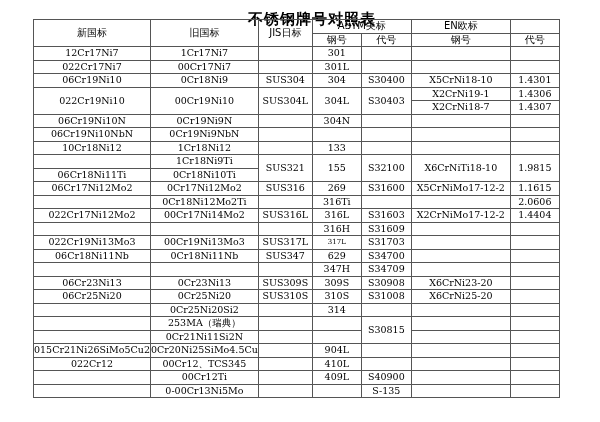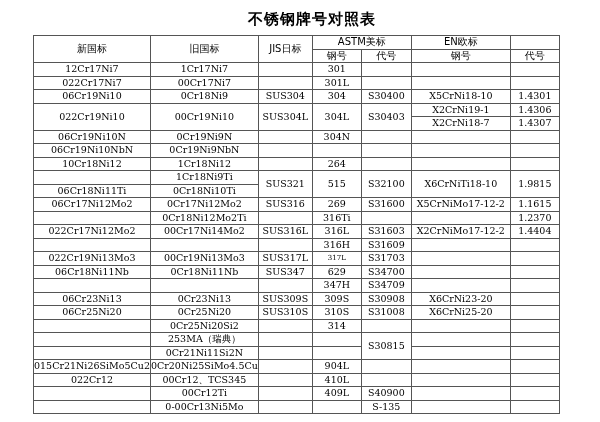--- a/index.html
+++ b/index.html
@@ -1,18 +1,18 @@
 <!DOCTYPE html>
 <html><head>
 <meta charset="utf-8">
 <style>
   html,body{margin:0;padding:0;background:#fff;}
   body{width:600px;height:422px;position:relative;overflow:hidden;font-family:"DejaVu Serif","Liberation Serif",serif;color:#000;}
   .title{position:absolute;left:12px;top:10px;width:600px;text-align:center;font-family:"DejaVu Sans","Liberation Sans",sans-serif;font-weight:bold;font-size:15px;letter-spacing:1px;}
-  table{position:absolute;left:33px;top:35px;border-collapse:collapse;table-layout:fixed;}
+  table{position:absolute;left:33px;top:19px;border-collapse:collapse;table-layout:fixed;}
   td{border:1px solid #555;padding:0;text-align:center;font-size:9.5px;line-height:12px;height:12.5px;white-space:nowrap;overflow:hidden;}
   td.h{font-family:"DejaVu Sans","Liberation Sans",sans-serif;font-size:10px;}
   td.small{font-size:7px;margin-left:24px;}
   col.c1{width:110px}col.c2{width:97px}col.c3{width:54px}col.c4{width:49px}col.c5{width:50px}col.c6{width:99px}col.c7{width:49px}
 </style>
 </head>
 <body>
 
 <div class="title">不锈钢牌号对照表</div>
 
@@ -97,30 +97,30 @@
         <td></td>
         <td></td>
         <td></td>
         <td></td>
         <td></td>
       </tr>
   <tr>
         <td>10Cr18Ni12</td>
         <td>1Cr18Ni12</td>
         <td></td>
-        <td>264</td>
+        <td>133</td>
         <td></td>
         <td></td>
         <td></td>
       </tr>
   <tr>
         <td></td>
         <td>1Cr18Ni9Ti</td>
         <td rowspan="2">SUS321</td>
-        <td rowspan="2">515</td>
+        <td rowspan="2">155</td>
         <td rowspan="2">S32100</td>
         <td rowspan="2">X6CrNiTi18-10</td>
         <td rowspan="2">1.9815</td>
       </tr>
   <tr>
         <td>06Cr18Ni11Ti</td>
         <td>0Cr18Ni10Ti</td>
       </tr>
   <tr>
         <td>06Cr17Ni12Mo2</td>
@@ -131,21 +131,21 @@
         <td>X5CrNiMo17-12-2</td>
         <td>1.1615</td>
       </tr>
   <tr>
         <td></td>
         <td>0Cr18Ni12Mo2Ti</td>
         <td></td>
         <td>316Ti</td>
         <td></td>
         <td></td>
-        <td>1.2370</td>
+        <td>2.0606</td>
       </tr>
   <tr>
         <td>022Cr17Ni12Mo2</td>
         <td>00Cr17Ni14Mo2</td>
         <td>SUS316L</td>
         <td>316L</td>
         <td>S31603</td>
         <td>X2CrNiMo17-12-2</td>
         <td>1.4404</td>
       </tr>

